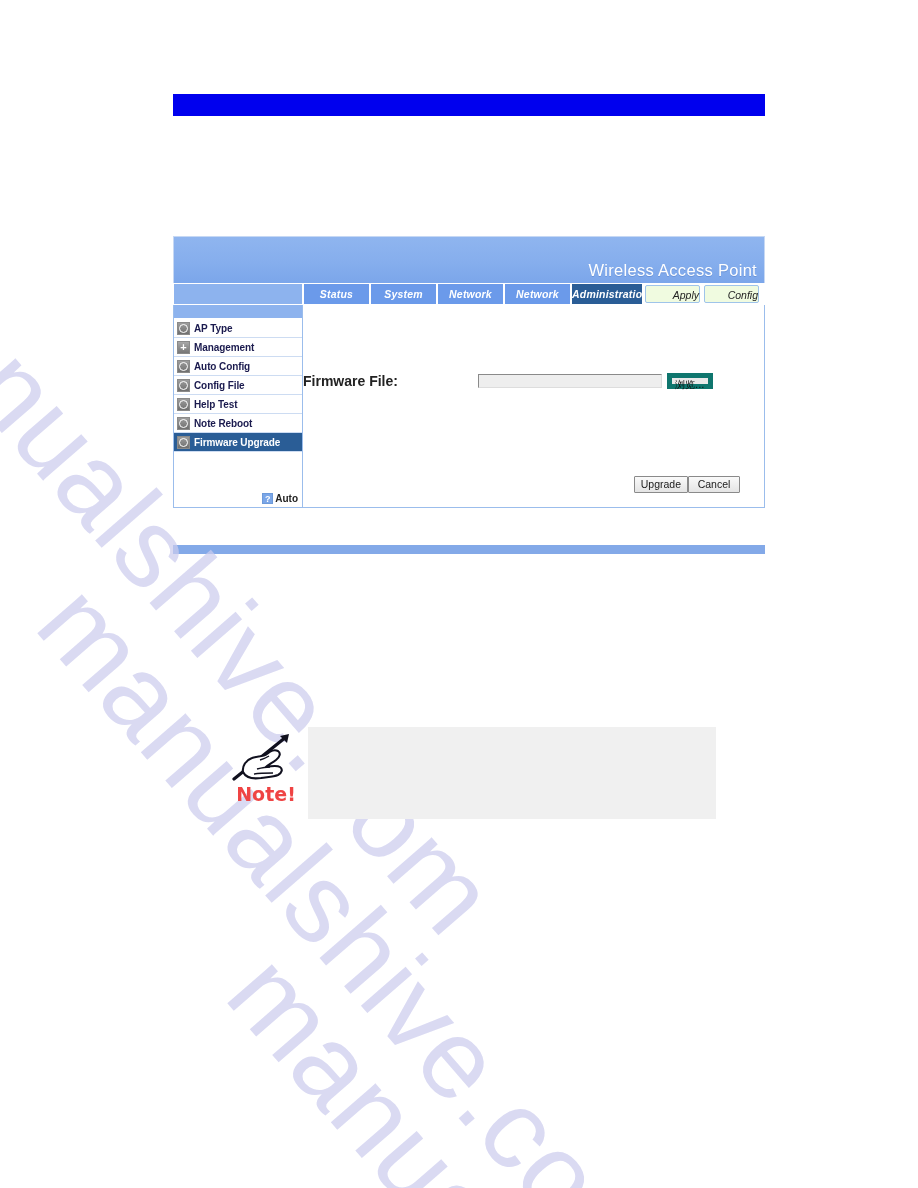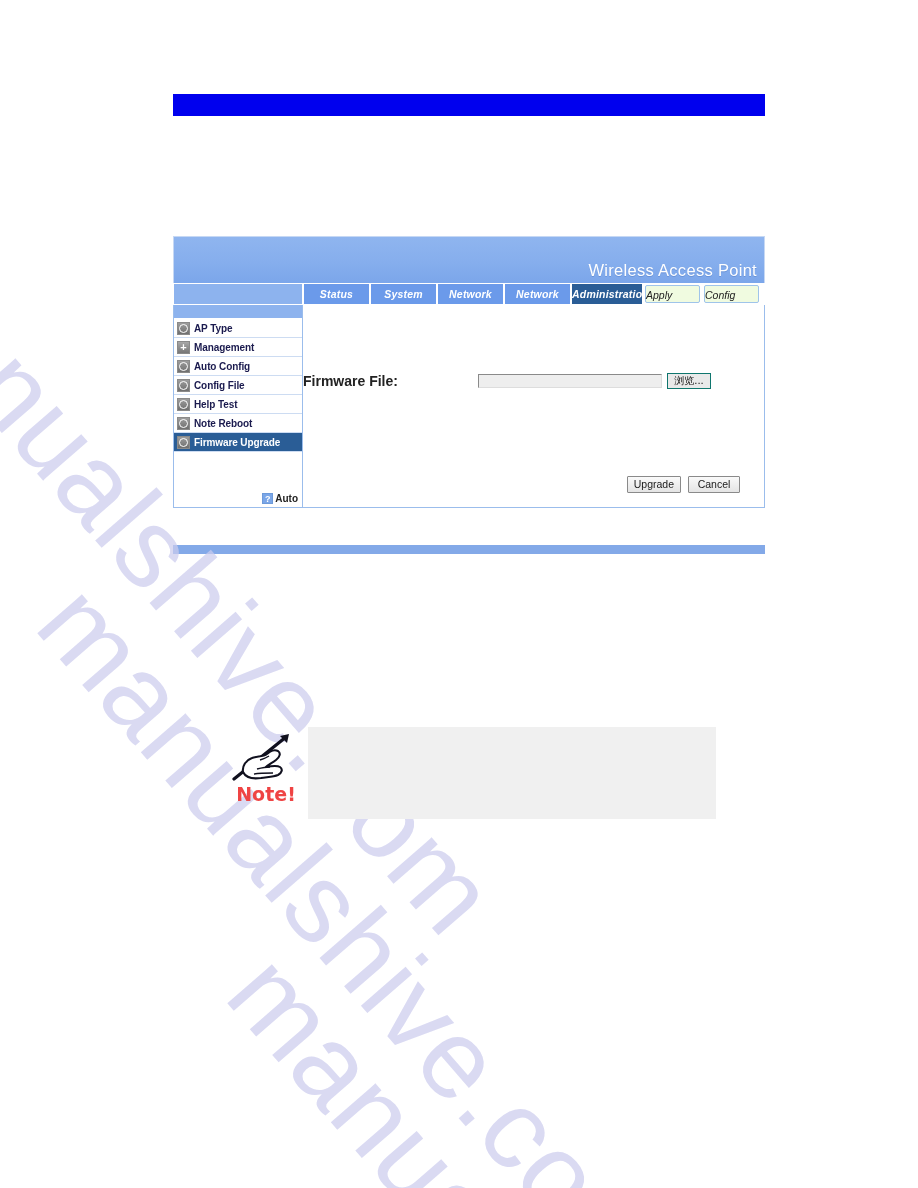--- a/index.html
+++ b/index.html
@@ -109,21 +109,21 @@
     background: #2a5d96;
     color: #ffffff;
   }
   .actionbtn {
     flex: 0 0 auto;
     width: 55px;
     margin: 2px 2px;
     background: #f0fbe0;
     color: #222222;
     font-size: 10.5px;
-    text-align: left;
+    text-align: right;
     line-height: 18px;
     border: 1px solid #9fc4ea;
     border-radius: 2px;
     white-space: nowrap;
   }
 
   
   #ui-body {
     display: flex;
     height: 203px;
@@ -245,34 +245,33 @@
     border-bottom-color: #dddddd;
     font-size: 9px;
     padding: 0 2px;
     font-family: "Liberation Sans", sans-serif;
   }
   #browse-button {
     margin-left: 5px;
     min-width: 44px;
     height: 16px;
     background: #e9e9e9;
-    border: 1px solid #0f766e;
+    border: 5px solid #0f766e;
     font-size: 10px;
     line-height: 14px;
     text-align: center;
     color: #111111;
     font-family: "DejaVu Sans", sans-serif;
     white-space: nowrap;
     padding: 0 3px;
   }
   #button-row {
     position: absolute;
     right: 24px; bottom: 14px;
     display: flex;
-    gap: 7px;
   }
   .formbtn {
     min-width: 52px;
     height: 17px;
     background: linear-gradient(to bottom, #fafafa, #e4e4e4);
     border: 1px solid #8a8a8a;
     font-size: 10.5px;
     line-height: 15px;
     text-align: center;
     color: #1a1a1a;

